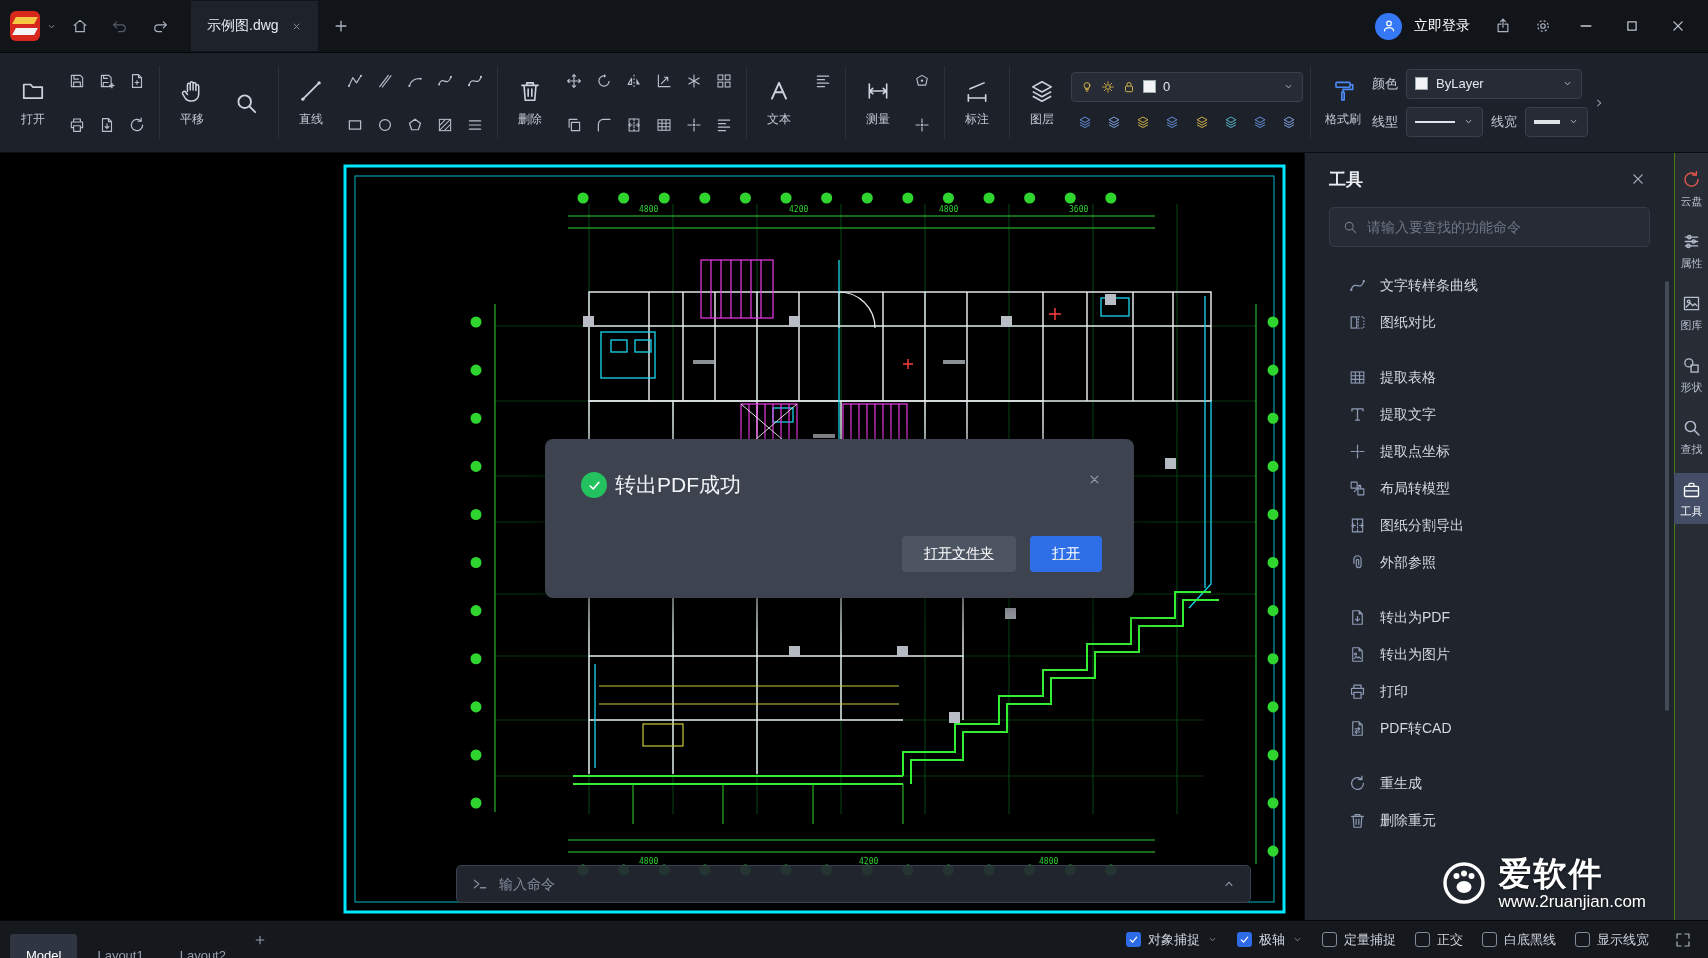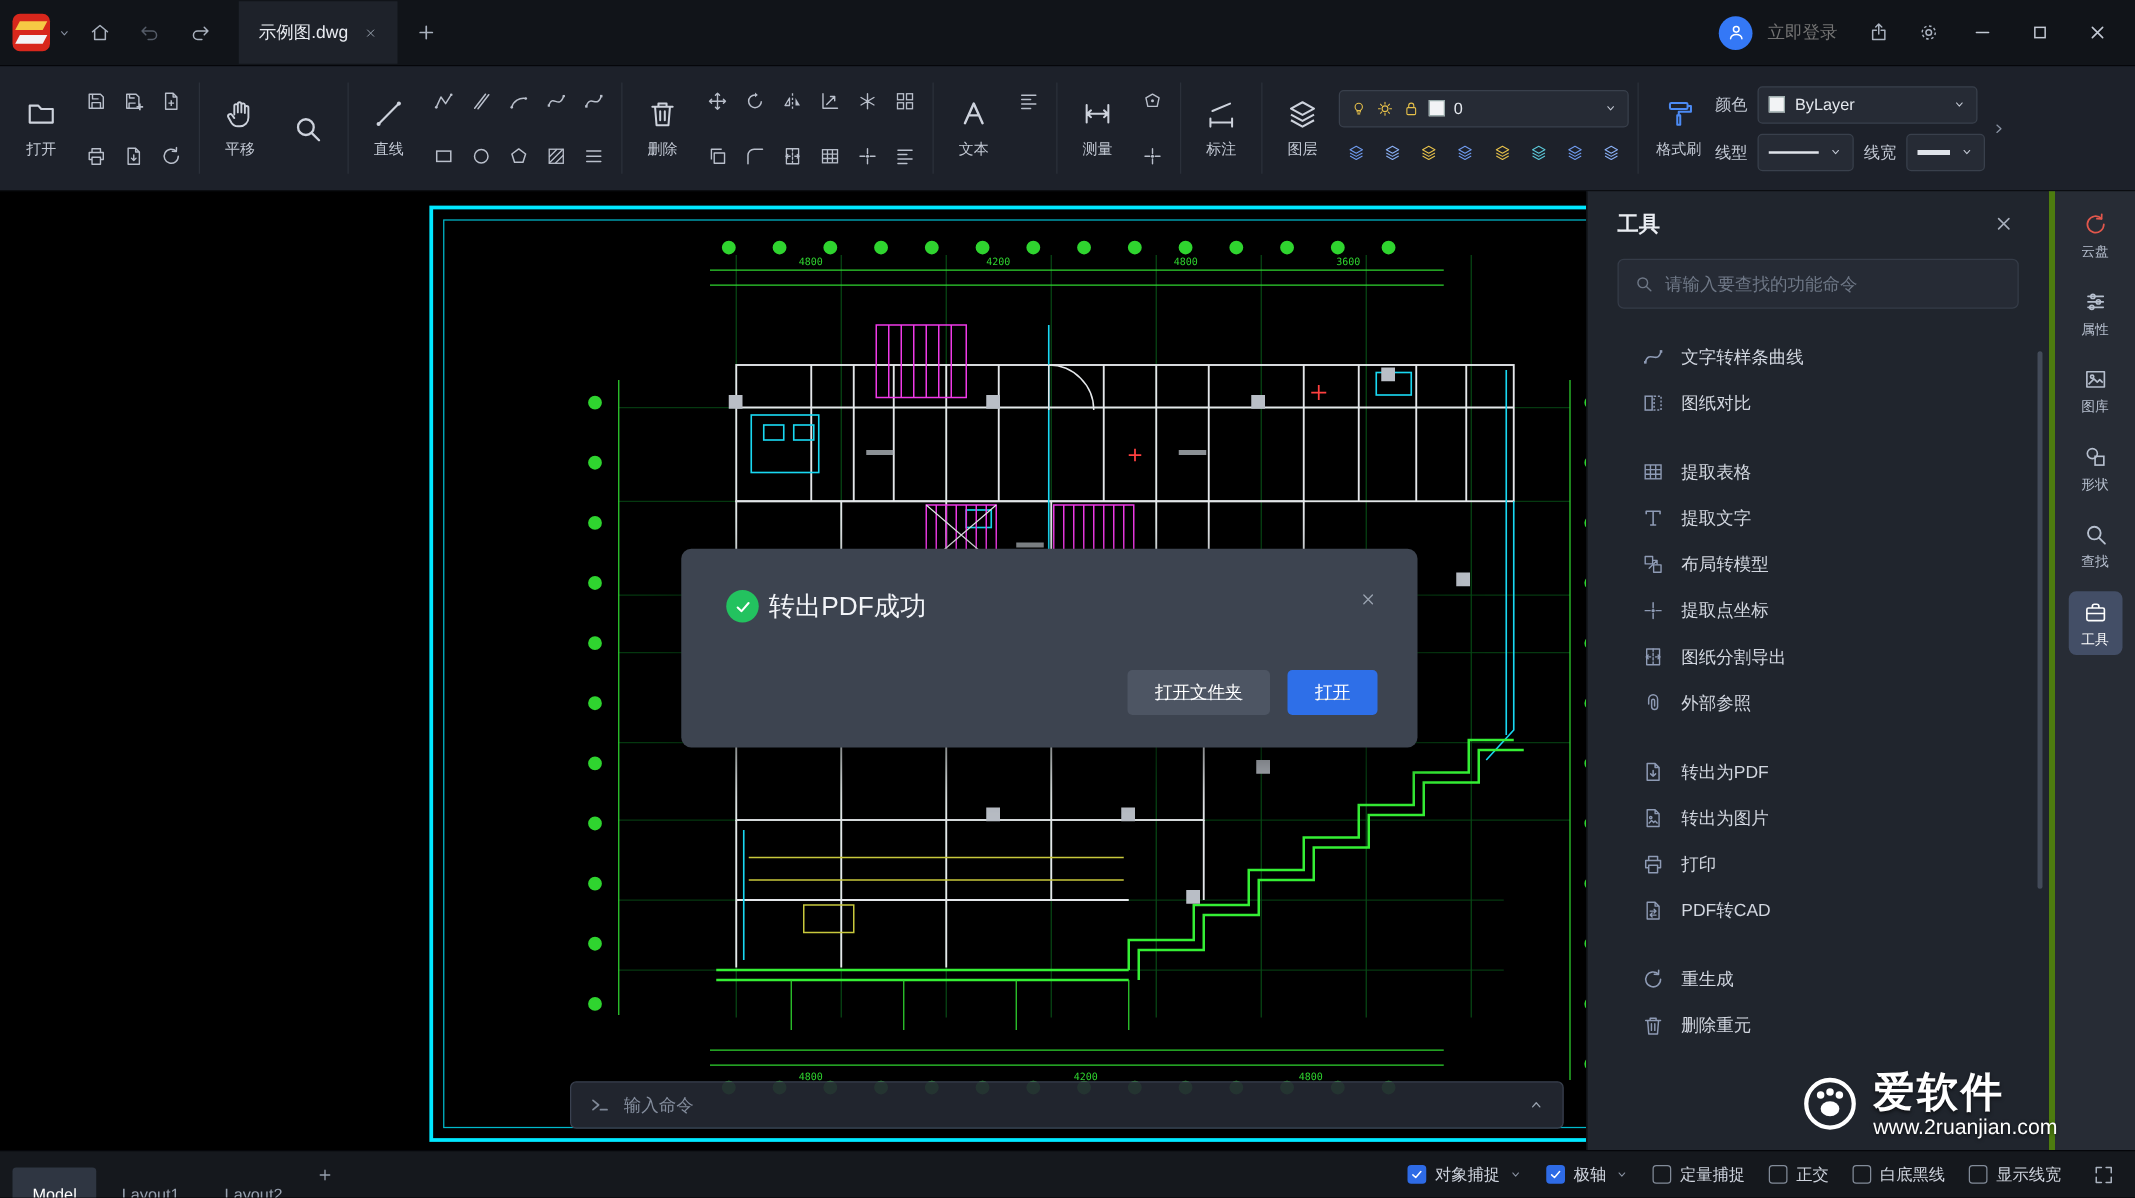--- a/index.html
+++ b/index.html
@@ -21,21 +21,21 @@
   .tb-btn { width:34px; height:34px; display:flex; align-items:center; justify-content:center;
     background:none; border:none; color:#aab2bf; cursor:pointer; }
   .tb-btn.dim { color:#555c68; }
   .doc-tab { height:50px; display:flex; align-items:center; gap:12px; background:#1e222a;
     padding:0 16px; margin-left:8px; color:#e8ebf1; font-size:14px; }
   .doc-tab .ic-xs { color:#9aa3b0; }
   .tb-spacer { flex:1; }
   .avatar { width:27px; height:27px; border-radius:50%; background:#3478f6; color:#fff;
     display:flex; align-items:center; justify-content:center; flex:none; }
   .avatar .ic { width:16px; height:16px; }
-  .login { font-size:14px; color:#737373; margin:0 10px 0 6px; }
+  .login { font-size:14px; color:#ffffff; margin:0 10px 0 6px; }
   .win-btn { width:40px; height:34px; display:flex; align-items:center; justify-content:center;
     background:none; border:none; color:#c3c9d4; cursor:pointer; }
 
   
   .ribbon { height:100px; flex:none; background:#1d212a; display:flex; align-items:stretch;
     padding:5px 8px; border-bottom:1px solid #0b0d11; overflow:hidden; }
   .vsep { width:1px; background:#2b303a; margin:8px 7px; flex:none; }
   .rgroup { display:flex; align-items:center; gap:4px; flex:none; }
   .bigtool { width:50px; height:88px; display:flex; flex-direction:column; align-items:center;
     justify-content:center; gap:7px; background:none; border:none; color:#c8cdd8; cursor:pointer; }
@@ -106,21 +106,21 @@
   .tp-search input { flex:1; background:transparent; border:none; outline:none; color:#d4d9e2; font-size:14px; }
   .tp-search input::placeholder { color:#6e7786; }
   .tp-list { flex:1; padding:10px 0 0 43px; overflow:hidden; }
   .tool-item { display:flex; align-items:center; gap:13px; height:37px; cursor:pointer; }
   .tool-item.group-start { margin-top:18px; }
   .tool-item .ic { color:#8e9bb5; width:19px; height:19px; }
   .pi-label { font-size:14px; color:#d2d7e0; }
   .tp-scrollbar { position:absolute; right:5px; top:128px; width:4px; height:430px; background:#434b59; border-radius:2px; }
 
   
-  .right-rail { width:69px; flex:none; background:#272c35; border-left:5px solid #4d7c0f;
+  .right-rail { width:34px; flex:none; background:#272c35; border-left:1px solid #4d7c0f;
     display:flex; flex-direction:column; align-items:center; padding-top:10px; gap:11px; }
   .rail-item { width:43px; padding:6px 0 5px; display:flex; flex-direction:column; align-items:center;
     gap:4px; color:#b6bfce; cursor:pointer; border-radius:6px; }
   .rail-item .ic { width:21px; height:21px; }
   .rail-label { font-size:11px; }
   .rail-item.active { background:#434e66; color:#fff; }
   .rail-item.cloud .ic { color:#e2574c; }
 
   
   .statusbar { height:38px; flex:none; background:#15181d; border-top:1px solid #05060a;
@@ -1159,29 +1159,29 @@
           <span class="pi-label">提取表格</span>
         </div>
         <div class="tool-item">
           <svg class="ic">
               <use href="#i-textT"></use>
             </svg>
           <span class="pi-label">提取文字</span>
         </div>
         <div class="tool-item">
           <svg class="ic">
+              <use href="#i-point"></use>
+            </svg>
+          <span class="pi-label">提取点坐标</span>
+        </div>
+        <div class="tool-item">
+          <svg class="ic">
               <use href="#i-l2m"></use>
             </svg>
           <span class="pi-label">布局转模型</span>
-        </div>
-        <div class="tool-item">
-          <svg class="ic">
-              <use href="#i-point"></use>
-            </svg>
-          <span class="pi-label">提取点坐标</span>
         </div>
         <div class="tool-item">
           <svg class="ic">
               <use href="#i-split"></use>
             </svg>
           <span class="pi-label">图纸分割导出</span>
         </div>
         <div class="tool-item">
           <svg class="ic">
               <use href="#i-xref"></use>

